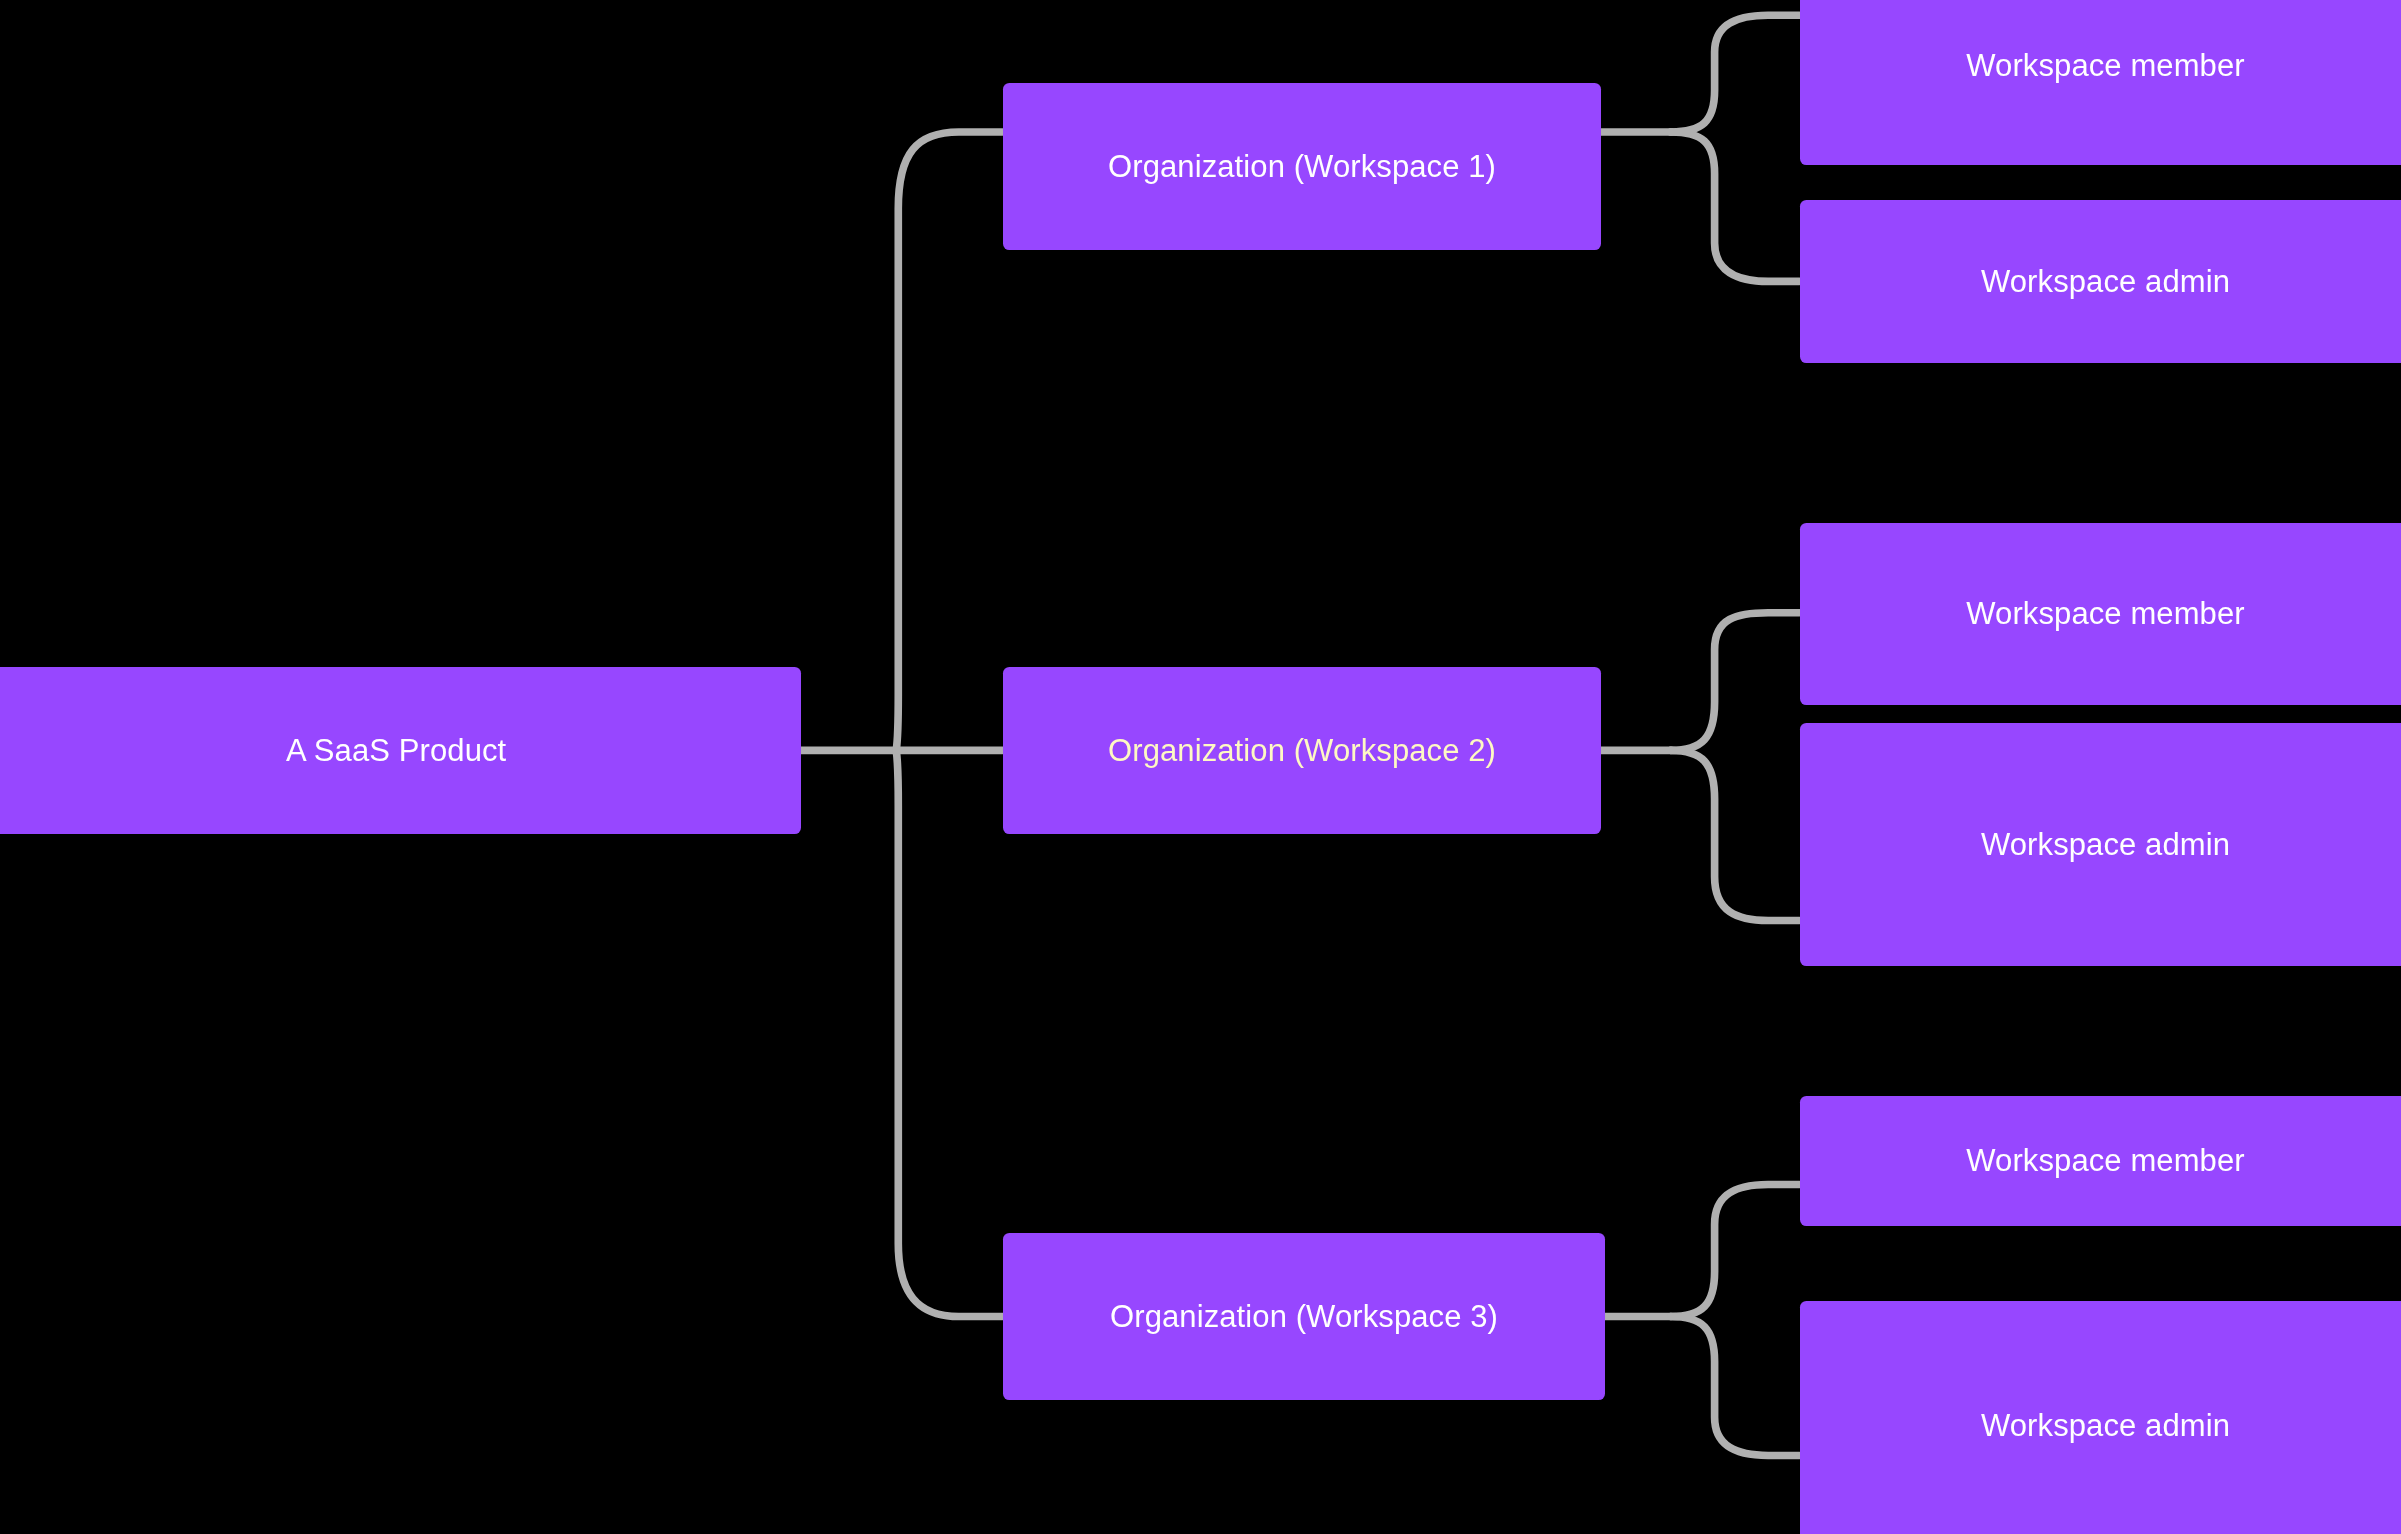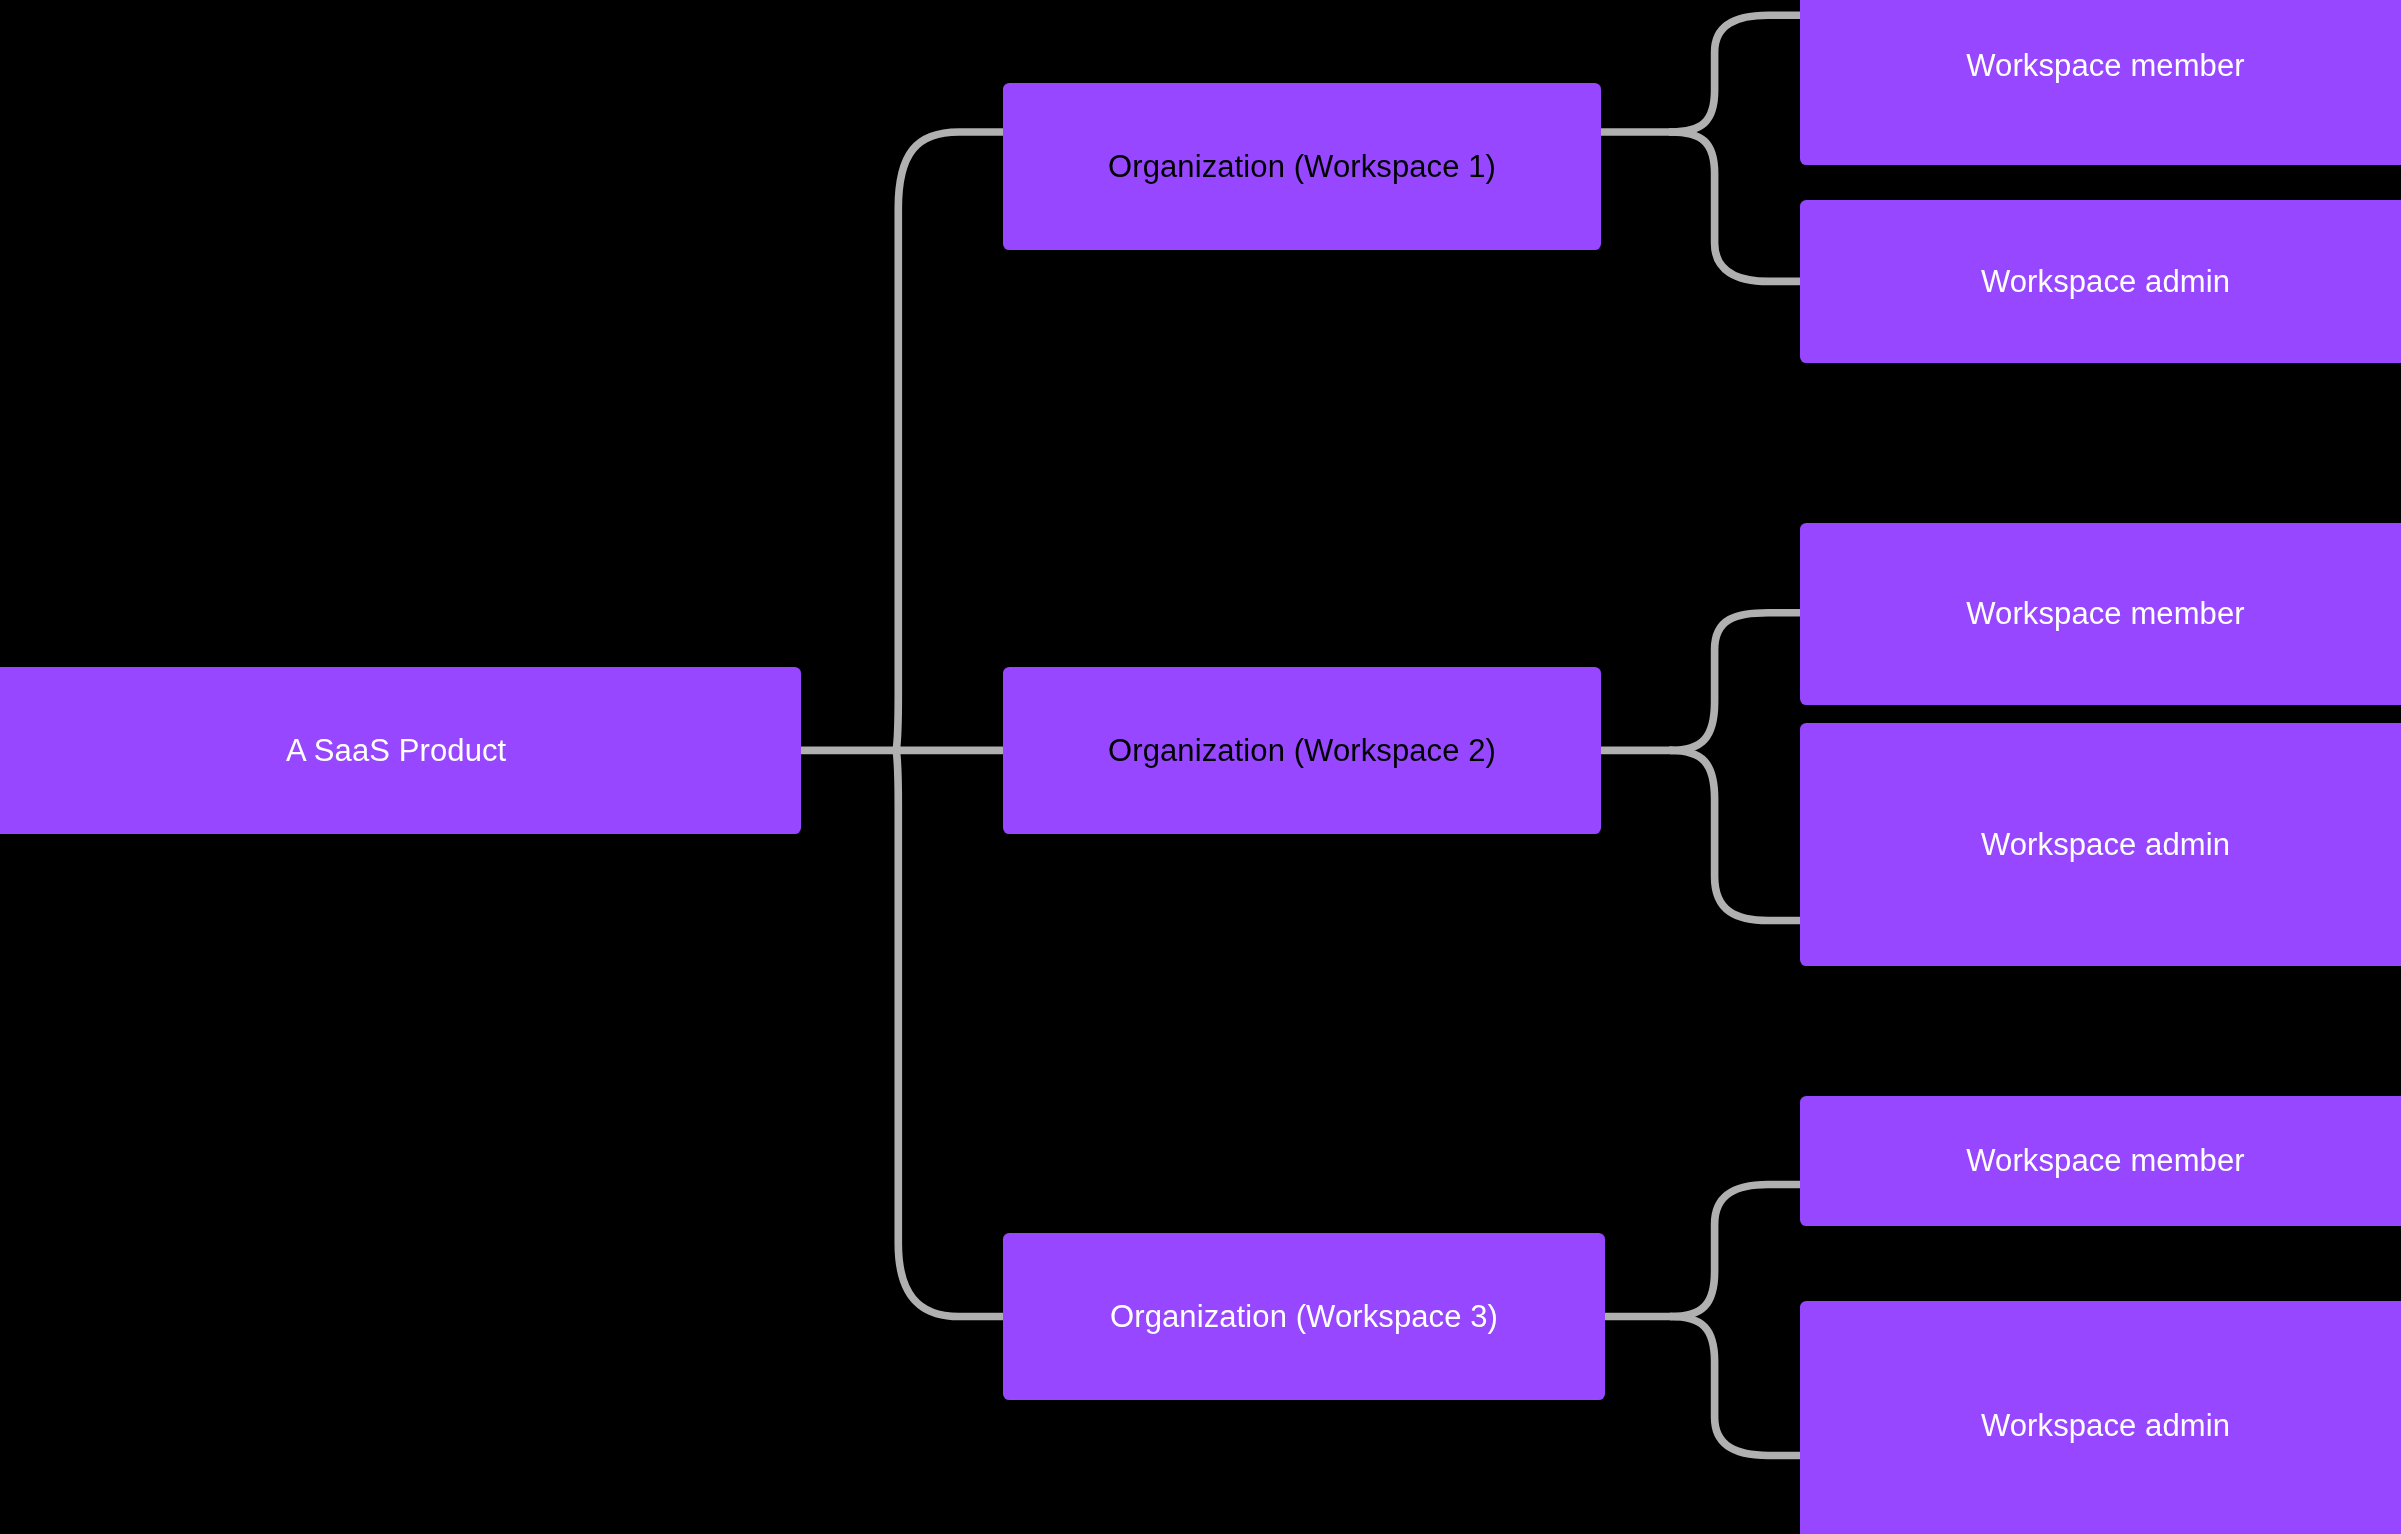--- a/index.html
+++ b/index.html
@@ -60,24 +60,24 @@
         <path d="M 2303 1895 L 2405 1895"></path>
         <path d="M 2405 1895 C 2450 1895 2468 1878 2468 1830 L 2468 1762 C 2468 1718 2500 1705 2545 1705 L 2590 1705"></path>
         <path d="M 2405 1895 C 2450 1895 2468 1912 2468 1960 L 2468 2040 C 2468 2082 2500 2095 2545 2095 L 2590 2095"></path>
       </g>
   </svg>
 
   <div class="node" style="left: -8.3px; top: 667px; width: 809px; height: 167px; background: rgb(151, 71, 255); color: rgb(255, 255, 255);">
     <span>A SaaS Product</span>
   </div>
 
-  <div class="node" style="left: 1003px; top: 83px; width: 598px; height: 167px; background: rgb(151, 71, 255); color: #000000;">
+  <div class="node" style="left: 1003px; top: 83px; width: 598px; height: 167px; background: rgb(151, 71, 255); color: #ffffff;">
     <span>Organization (Workspace 1)</span>
   </div>
-  <div class="node" style="left: 1003px; top: 667px; width: 598px; height: 167px; background: rgb(151, 71, 255); color: #000000;">
+  <div class="node" style="left: 1003px; top: 667px; width: 598px; height: 167px; background: rgb(151, 71, 255); color: #fef9c3;">
     <span>Organization (Workspace 2)</span>
   </div>
   <div class="node" style="left: 1003px; top: 1233px; width: 602px; height: 167px; background: rgb(151, 71, 255); color: rgb(255, 255, 255);">
     <span>Organization (Workspace 3)</span>
   </div>
 
   <div class="node" style="left: 1800px; top: -33px; width: 611px; height: 198px; background: rgb(151, 71, 255); color: rgb(255, 255, 255);">
     <span>Workspace member</span>
   </div>
   <div class="node" style="left: 1800px; top: 200px; width: 611px; height: 163px; background: rgb(151, 71, 255); color: rgb(255, 255, 255);">

